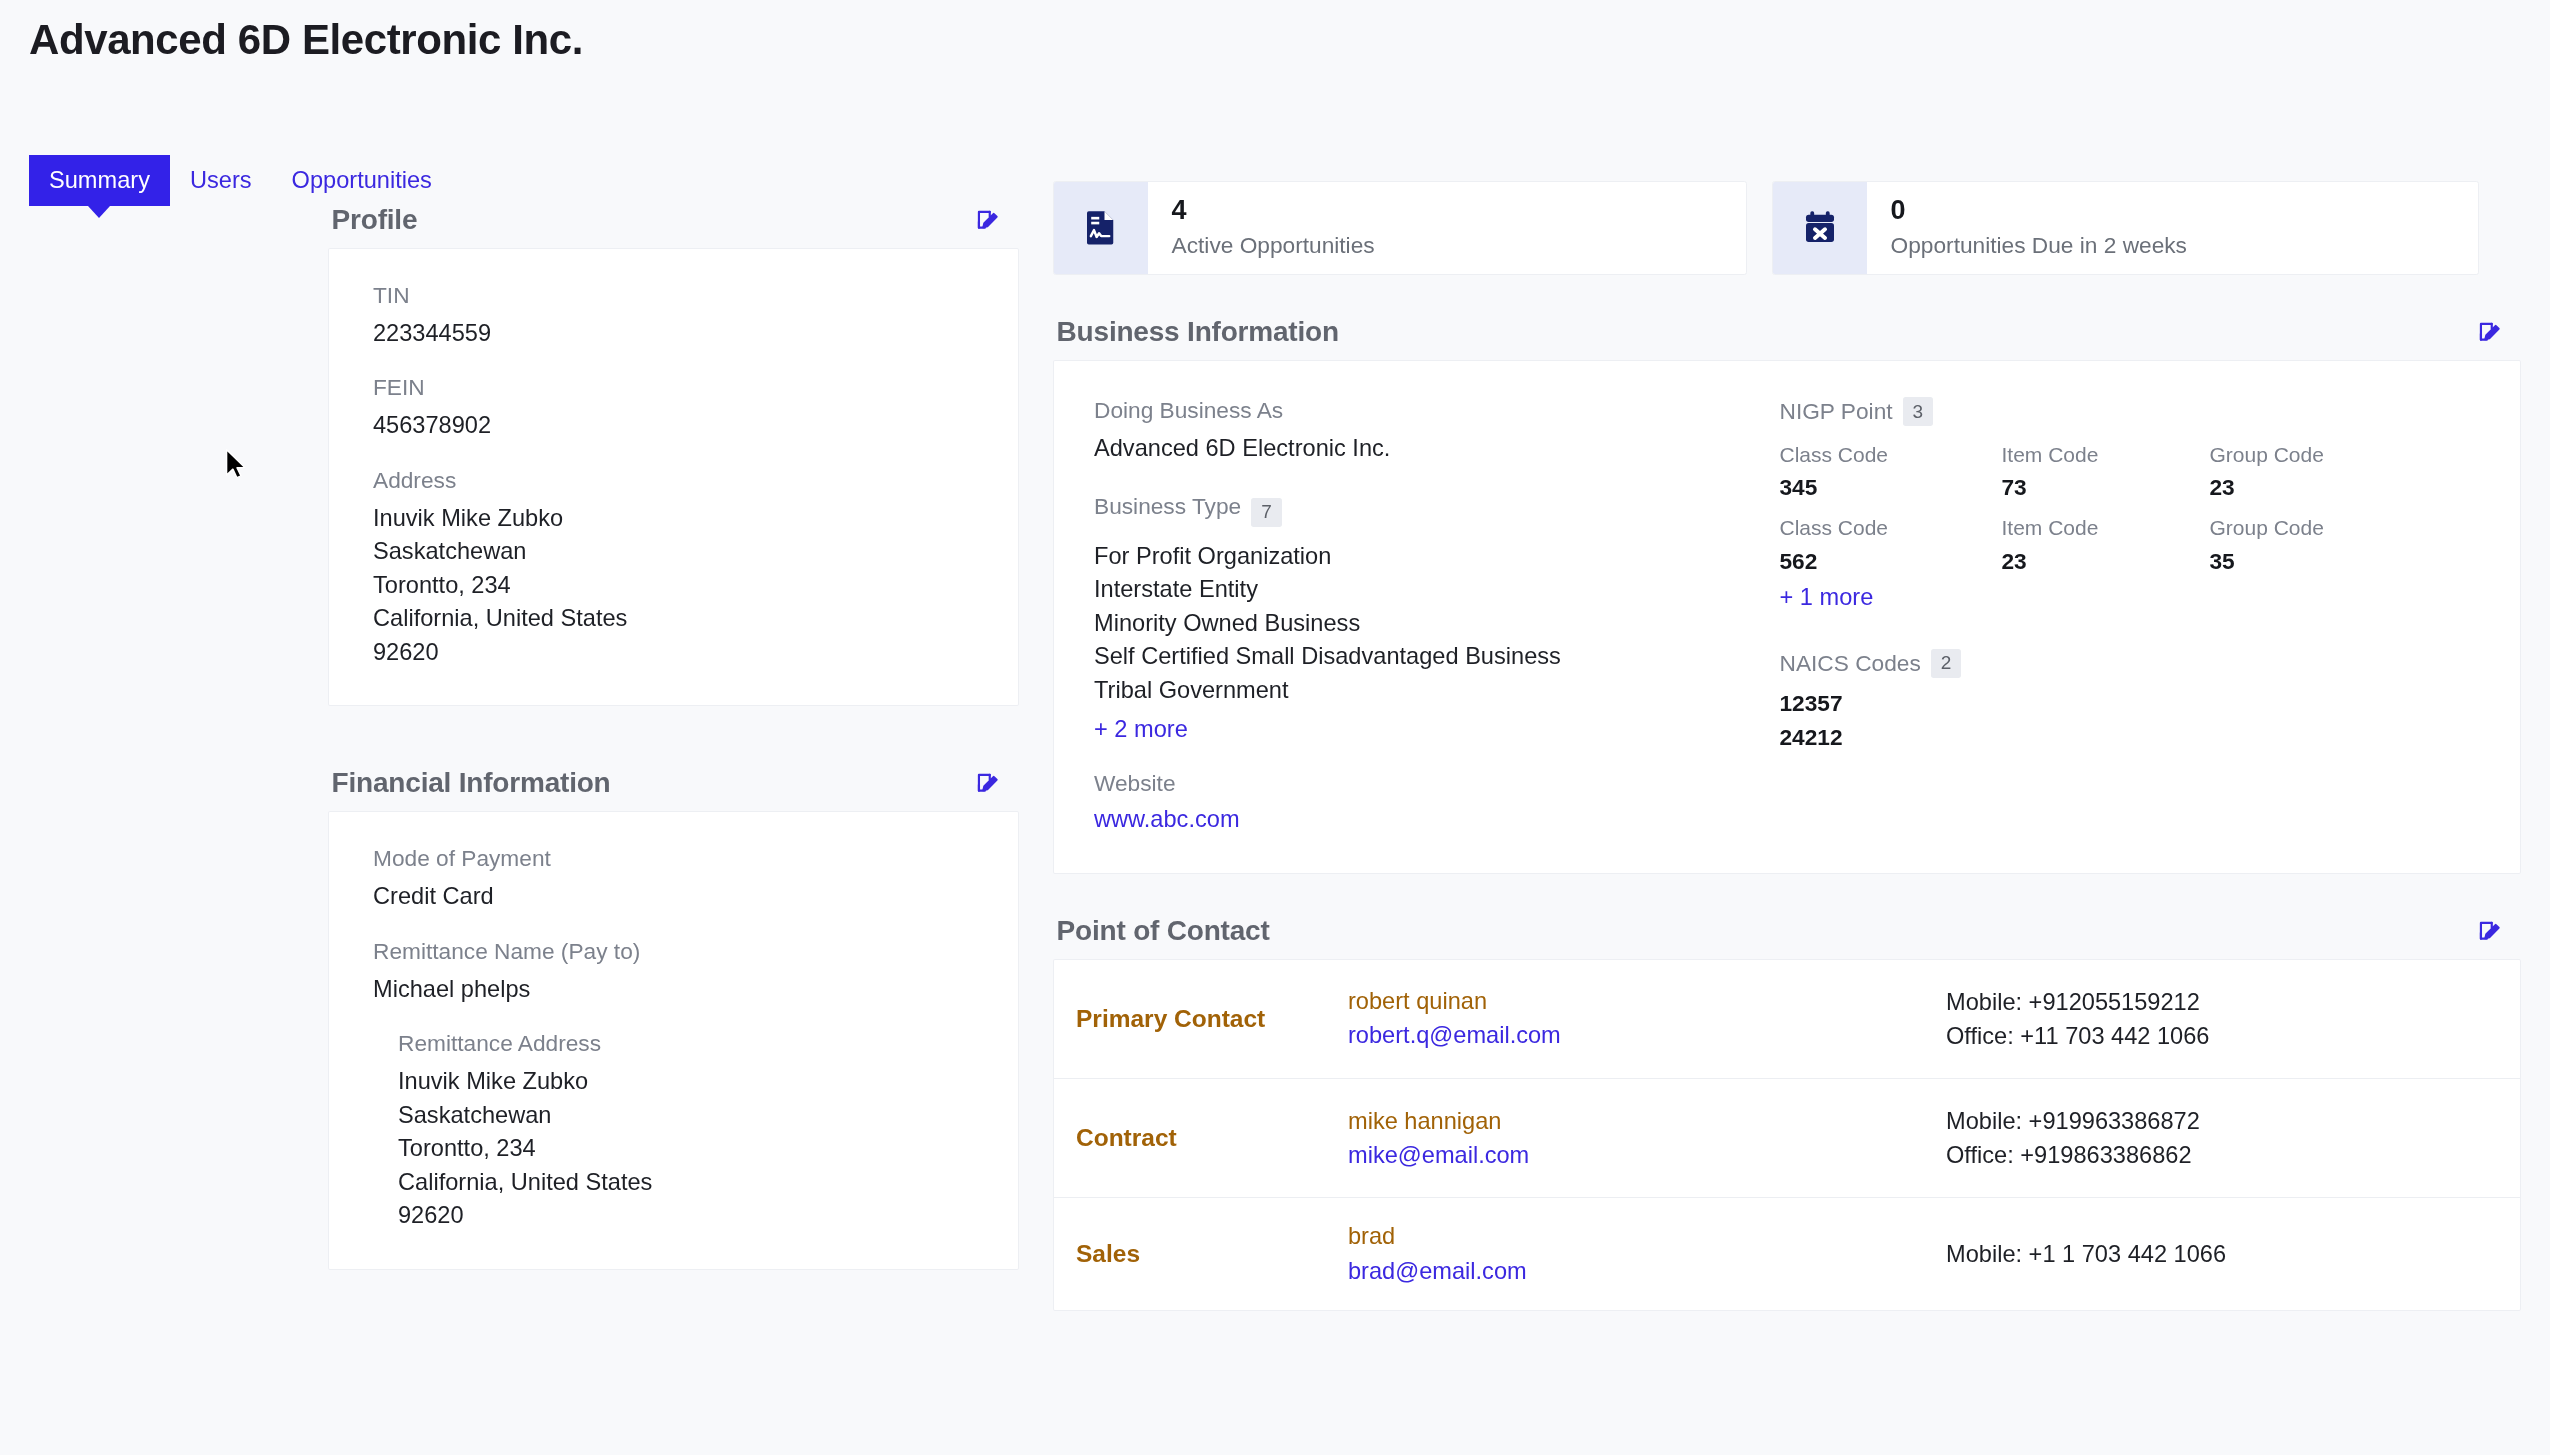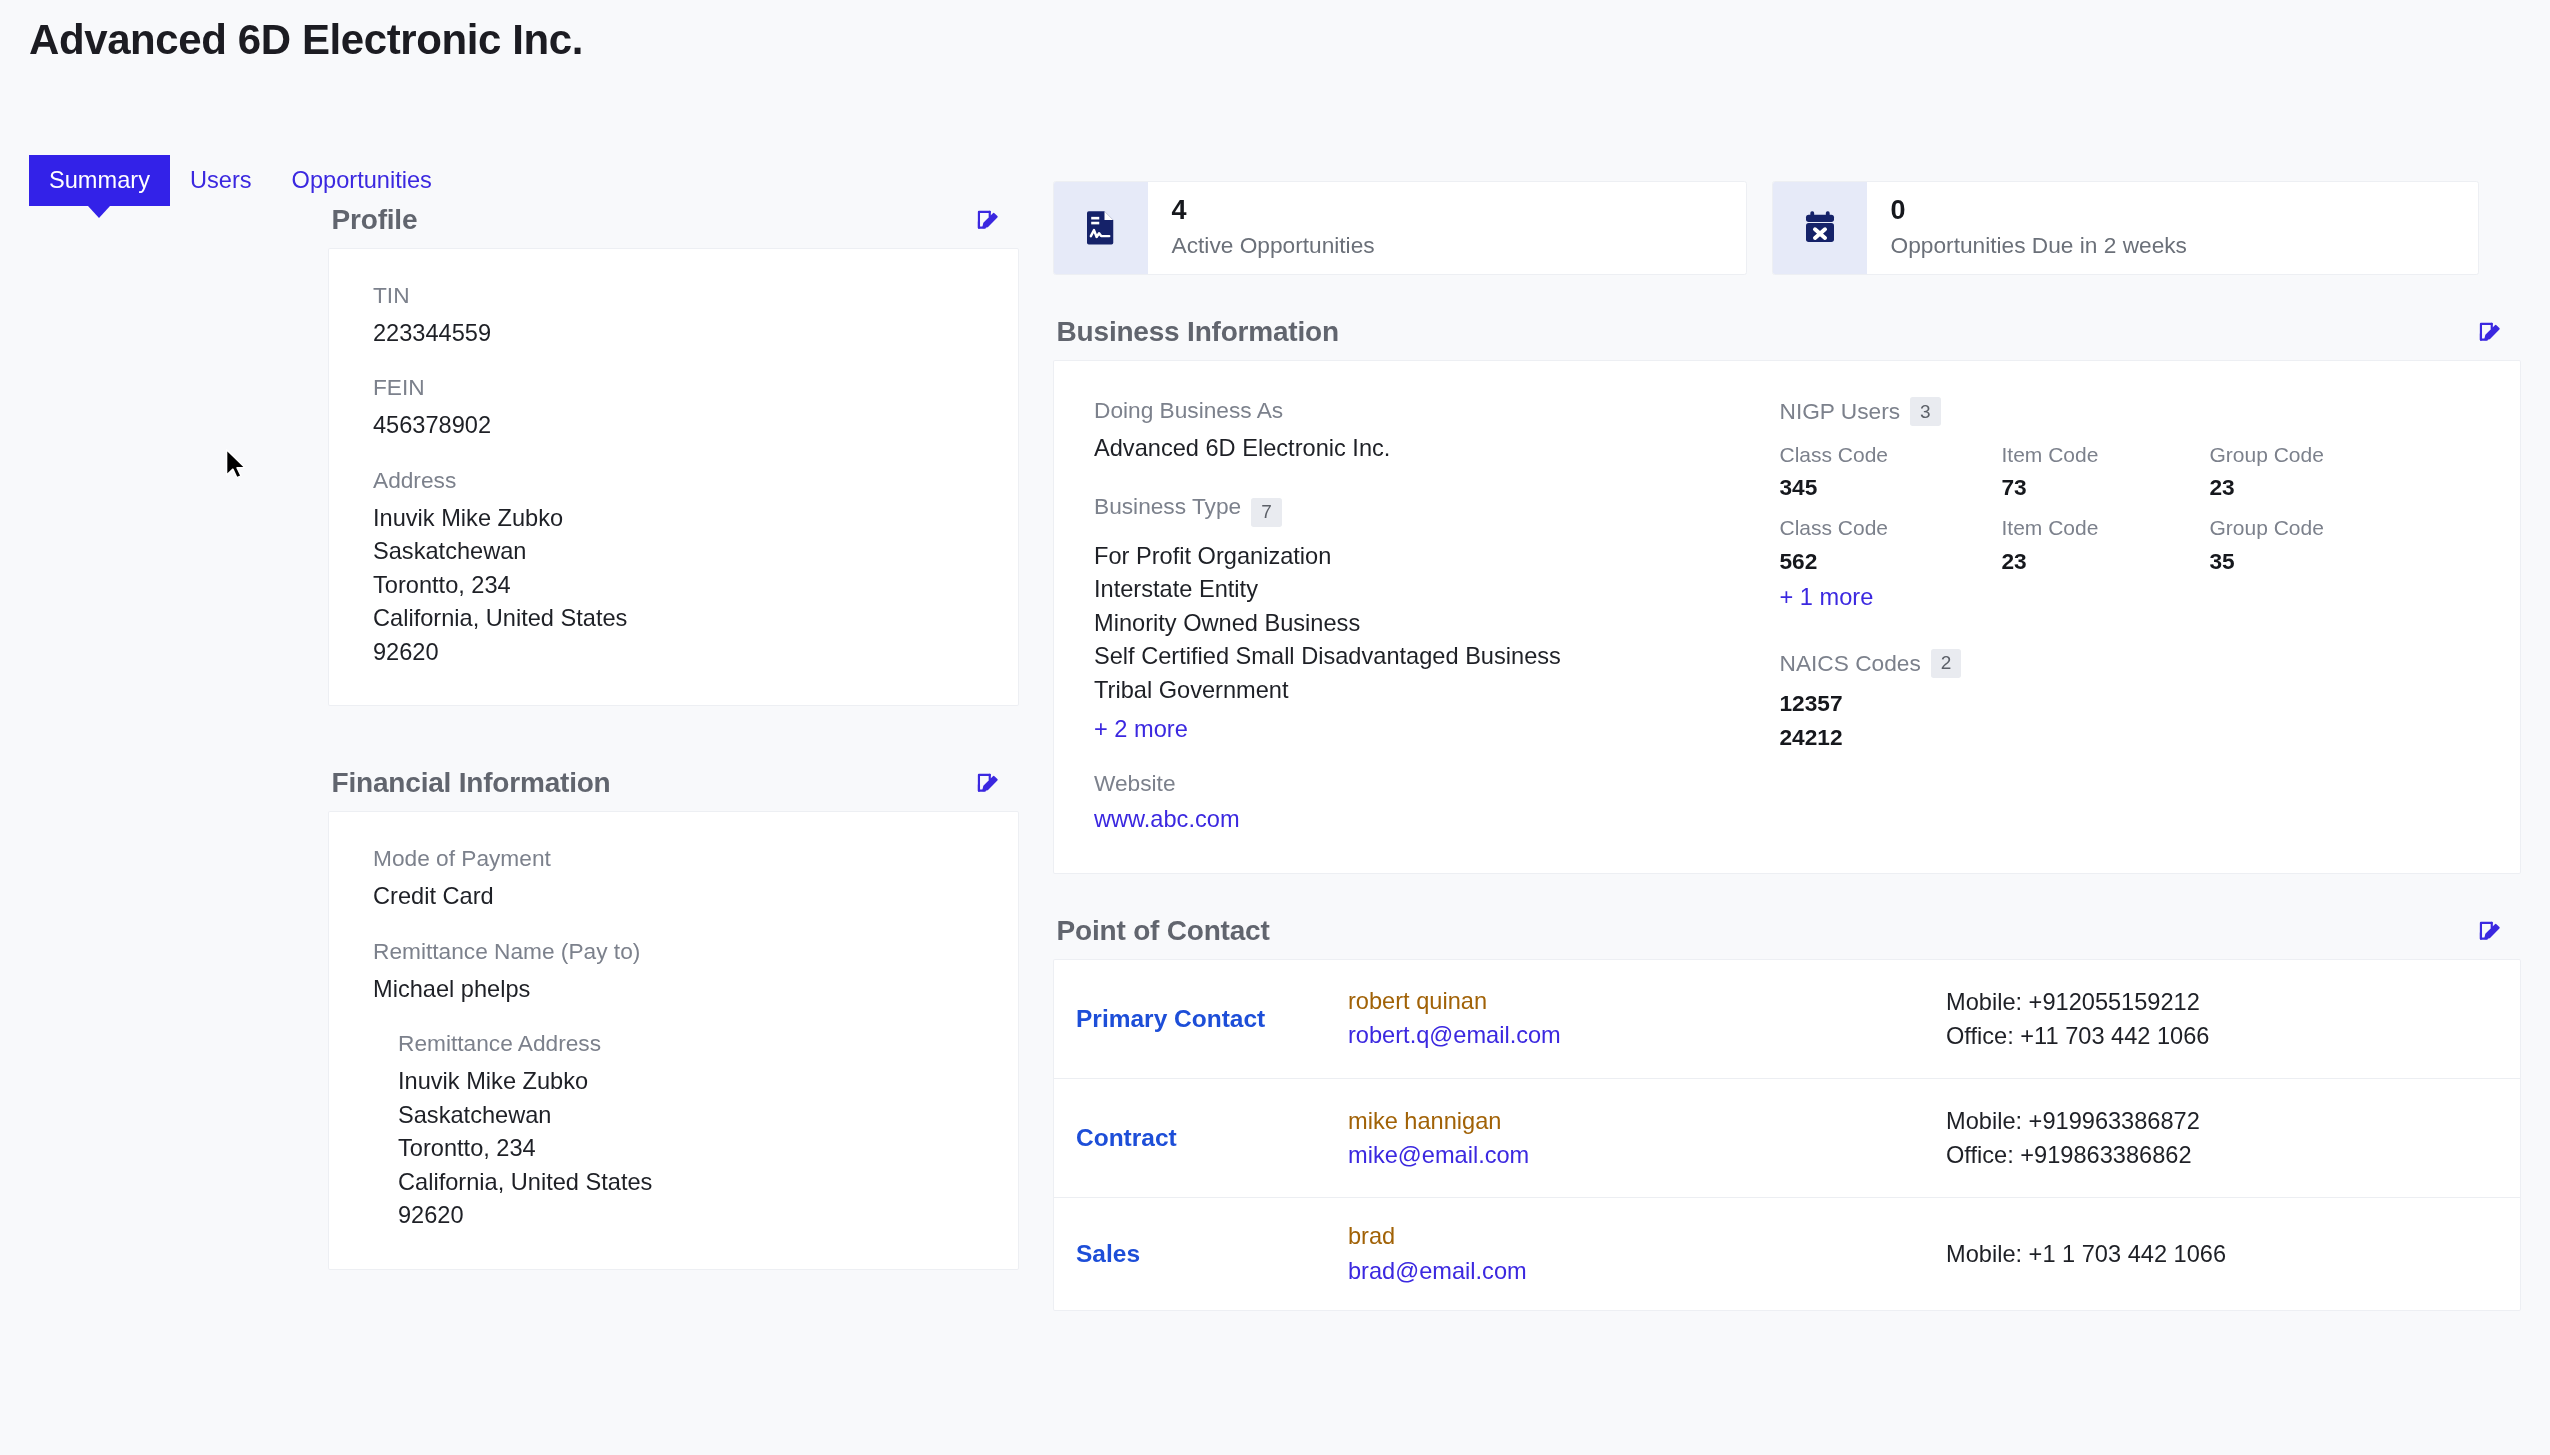--- a/index.html
+++ b/index.html
@@ -109,21 +109,21 @@
 
   
   .poc-wrap { margin-top: 29px; }
   .poc-body { padding: 0; }
   .poc-row {
     display: flex; align-items: center; border-top: 0.9px solid #ECEEF2;
     padding: 25px 40px 25px 22px; min-height: 109px;
   }
   .poc-row:first-child { border-top: none; }
   .poc-role {
-    width: 272px; flex: 0 0 272px; font-size: 24.5px; font-weight: 700; color: #1d4ed8;
+    width: 272px; flex: 0 0 272px; font-size: 24.5px; font-weight: 700; color: #a16207;
   }
   .poc-person { width: 598px; flex: 0 0 598px; }
   .poc-name { font-size: 23.6px; color: #a16207; margin-bottom: 7.3px; }
   .poc-phones { flex: 1; font-size: 23.6px; color: #1E2026; line-height: 1.45; }
 
   
   .cursor { position: absolute; left: 223px; top: 448px; pointer-events: none; }
 </style>
 </head>
 <body>
@@ -287,21 +287,21 @@
             <div class="field-label">Website</div>
             <a class="link" href="#">www.abc.com</a>
           </div>
 
         </div>
 
         <div class="biz-right">
 
           <div>
             <div class="lbl-badge-row">
-              <span class="field-label" style="margin-bottom:0">NIGP Users</span>
+              <span class="field-label" style="margin-bottom:0">NIGP Point</span>
               <span class="count-badge">3</span>
             </div>
 
             <div class="code-grid">
               <div class="code-lbl">Class Code</div>
               <div class="code-lbl">Item Code</div>
               <div class="code-lbl">Group Code</div>
 
               <div class="code-val">345</div>
               <div class="code-val">73</div>

